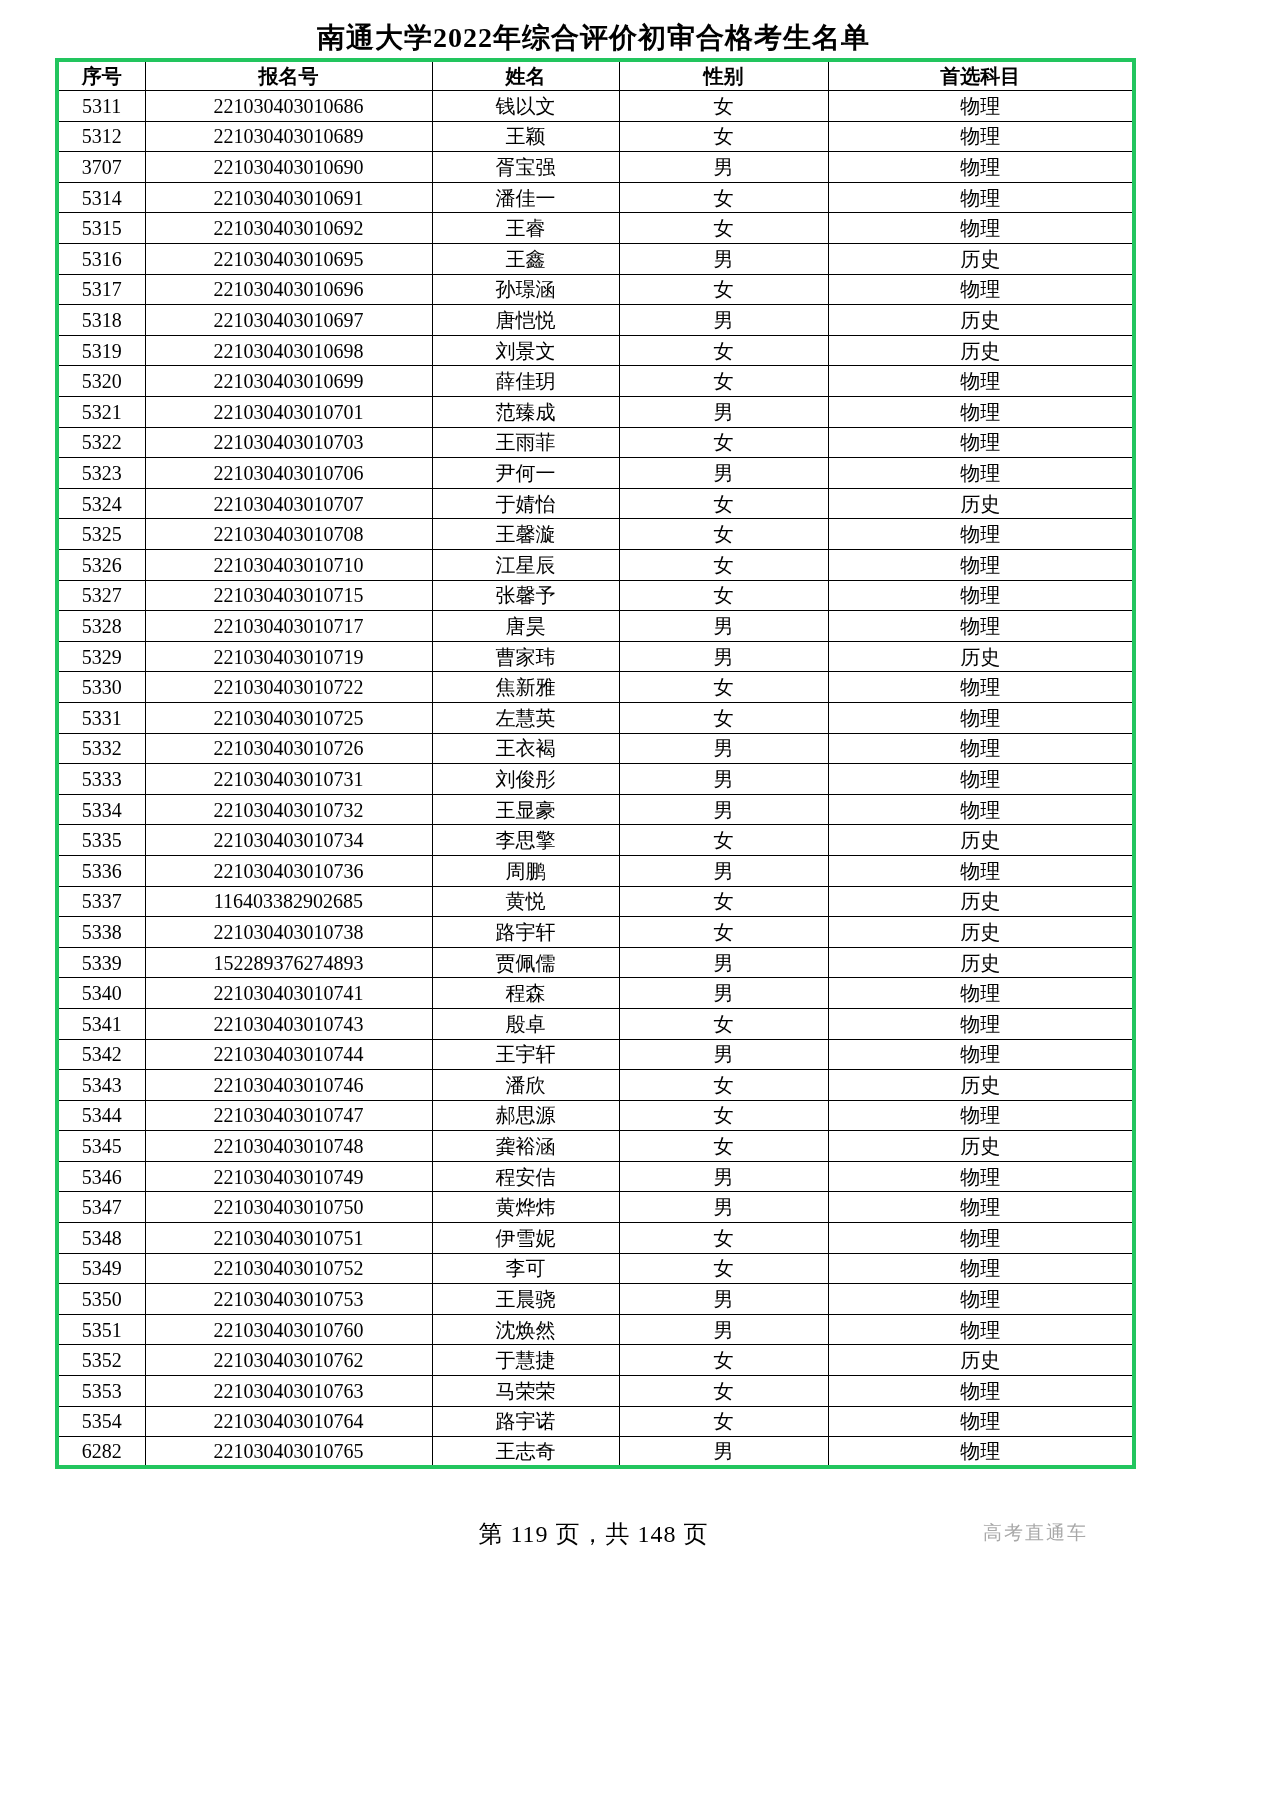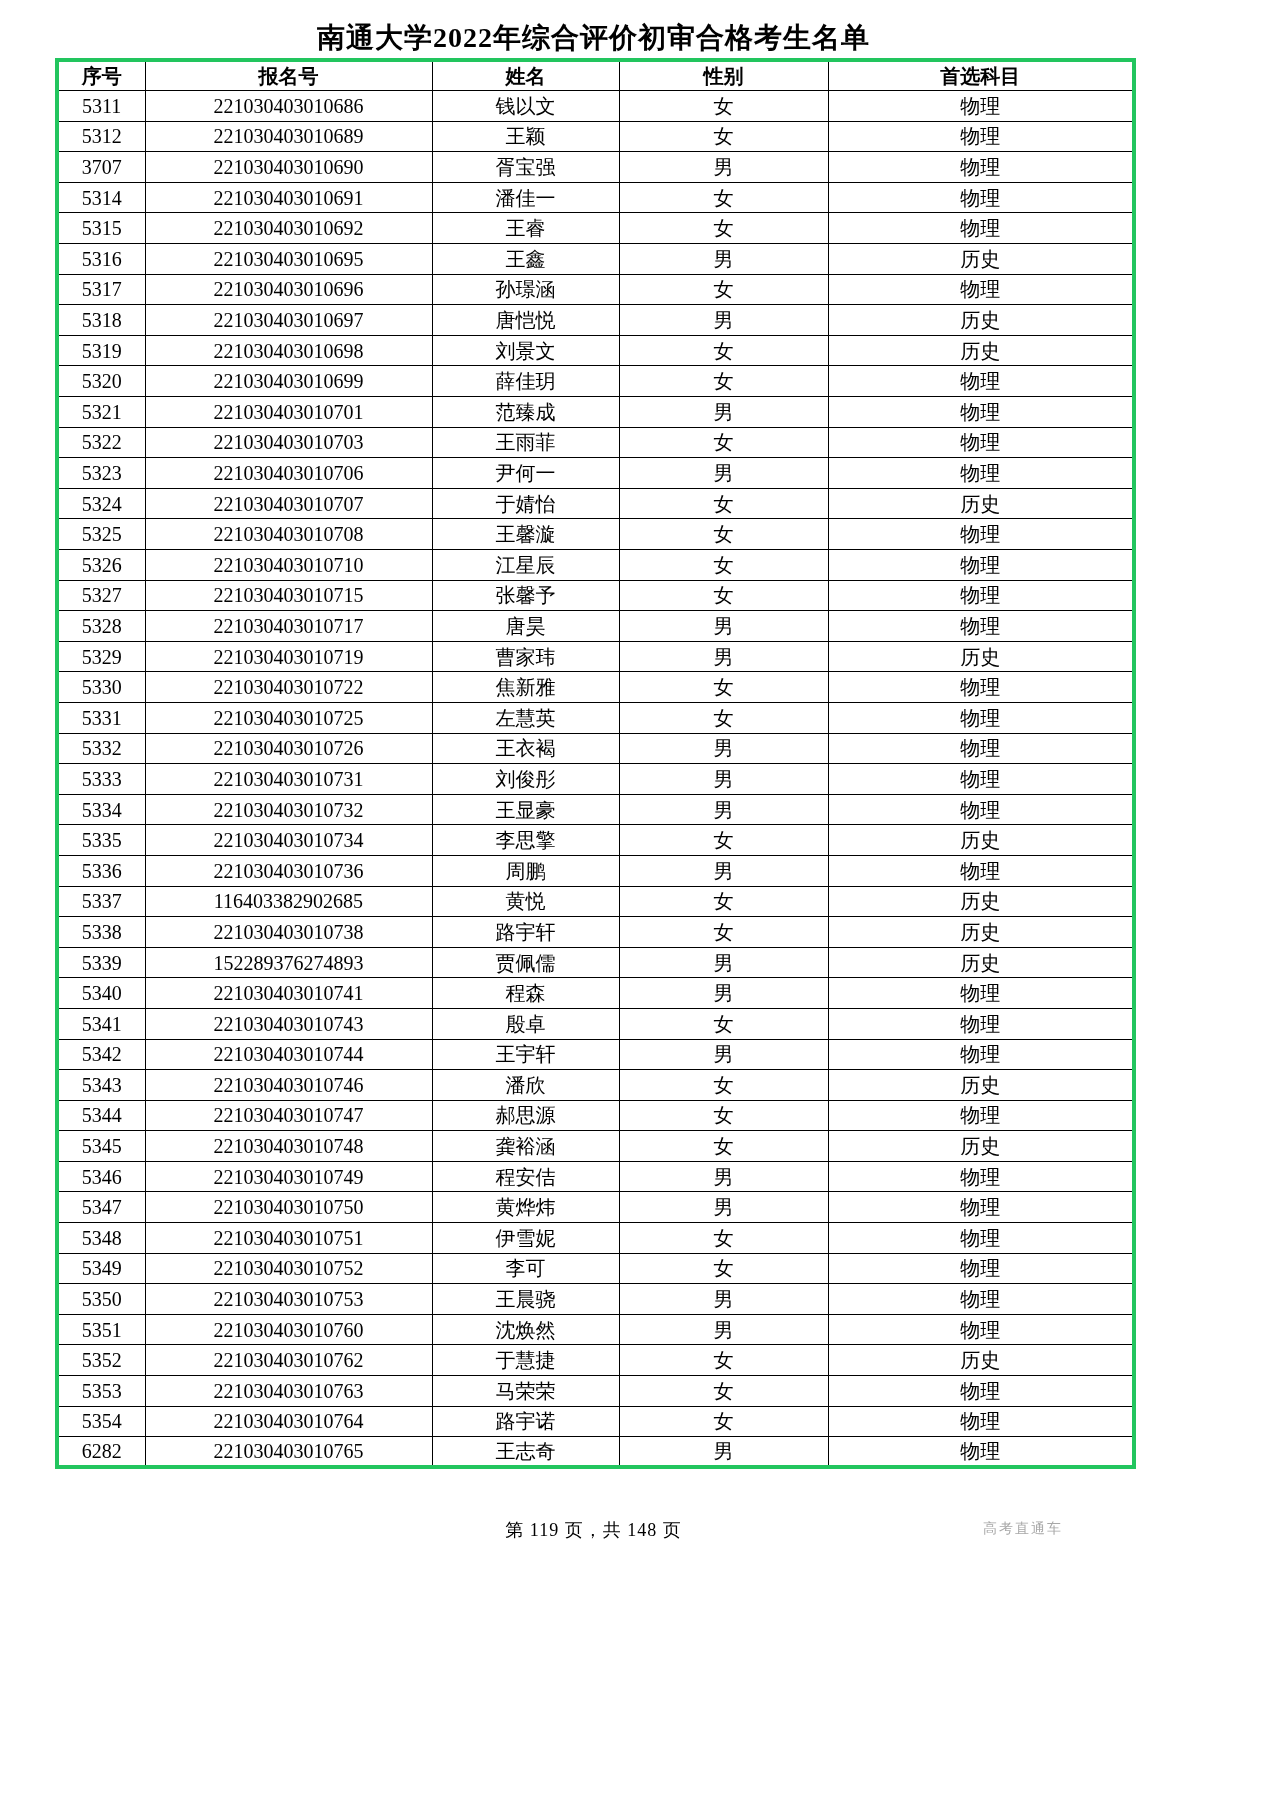--- a/index.html
+++ b/index.html
@@ -56,28 +56,28 @@
   col.col-bmh { width: 287px; }
   col.col-xm  { width: 187px; }
   col.col-xb  { width: 209px; }
   col.col-km  { width: 306px; }
   .page-footer {
     position: absolute;
     top: 1518px;
     left: 55px;
     width: 1077px;
     text-align: center;
-    font-size: 18px;
+    font-size: 24px;
     letter-spacing: 1px;
   }
   .watermark {
     position: absolute;
     top: 1520px;
     left: 983px;
-    font-size: 14px;
+    font-size: 19px;
     color: #a8a8a8;
     letter-spacing: 2px;
     white-space: nowrap;
   }
 </style>
 </head>
 <body>
 
 <div class="page">
   <div class="doc-title">南通大学2022年综合评价初审合格考生名单</div>

